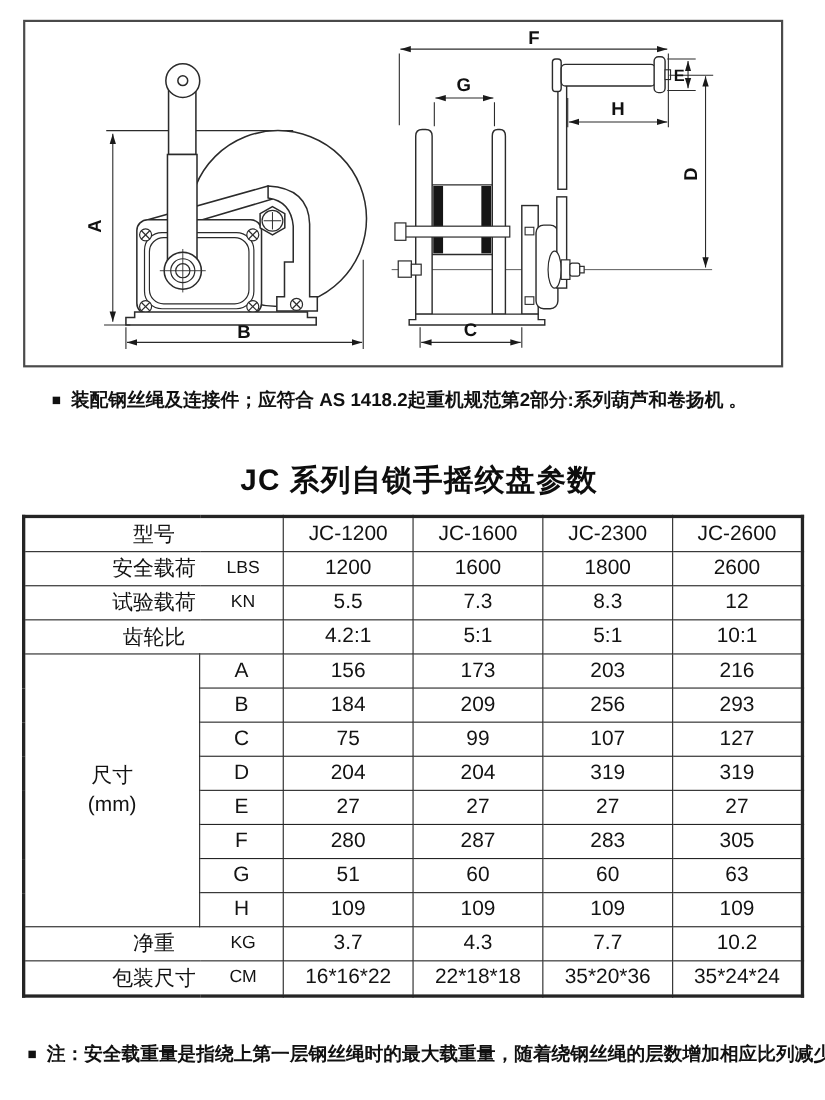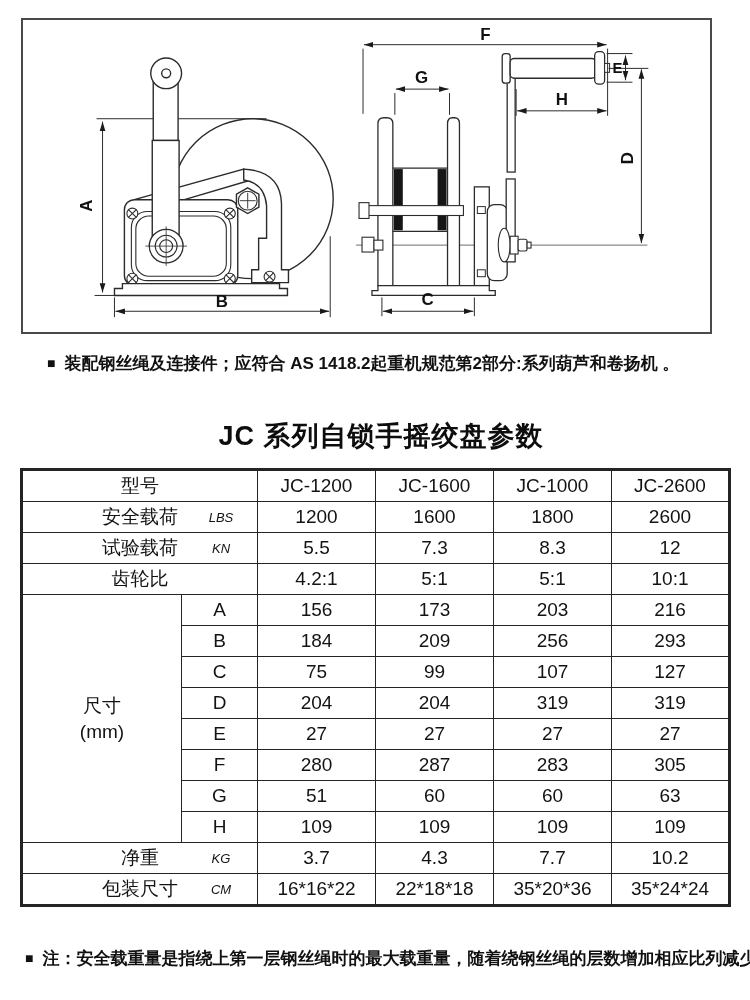--- a/index.html
+++ b/index.html
@@ -36,21 +36,21 @@
   table.spec td{
     border:1.5px solid #242424;height:30px;padding:0;
     text-align:center;vertical-align:middle;
     font-size:19px;color:#131313;overflow:hidden;
   }
   td.lblcell{font-size:19px;}
   .lu{position:relative;width:100%;height:30px;}
   .lu .l{position:absolute;left:0;top:0;width:100%;height:100%;
     display:flex;align-items:center;justify-content:center;}
   .lu .u{position:absolute;left:160px;top:0;width:76px;height:100%;
-    display:flex;align-items:center;justify-content:center;font-size:13px;font-style:italic;}
+    display:flex;align-items:center;justify-content:center;font-size:16px;}
   td.dims-group{font-size:20px;line-height:1.35;}
   td.dimletter{font-size:19px;}
 </style>
 </head>
 <body>
 
 <div class="drawing-frame">
   <svg viewBox="21 18 691 316" preserveAspectRatio="none">
     <defs>
       <marker id="ah" viewBox="0 0 10 7" refX="9.5" refY="3.5" markerWidth="10" markerHeight="7" orient="auto-start-reverse">
@@ -227,21 +227,21 @@
     <col style="width:118px">
       <col style="width:118px">
       <col style="width:118px">
       <col style="width:118px">
   </colgroup>
   <tbody>
     <tr>
       <td colspan="2" class="lblcell">型号</td>
       <td>JC-1200</td>
       <td>JC-1600</td>
-      <td>JC-1000</td>
+      <td>JC-2300</td>
       <td>JC-2600</td>
     </tr>
     <tr>
       <td colspan="2" class="lblcell">
         <div class="lu">
           <span class="l">安全载荷</span>
           <span class="u">LBS</span>
         </div>
       </td>
       <td>1200</td>

